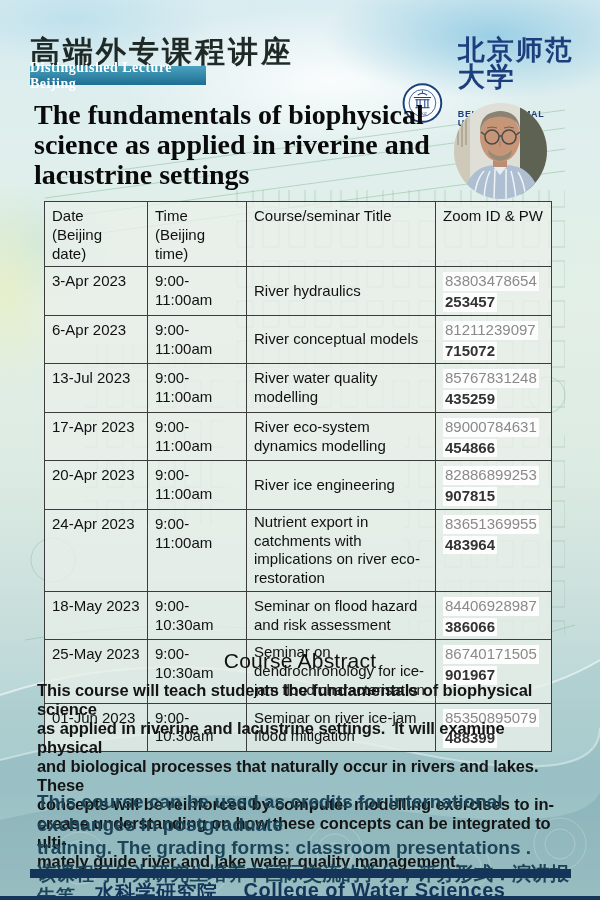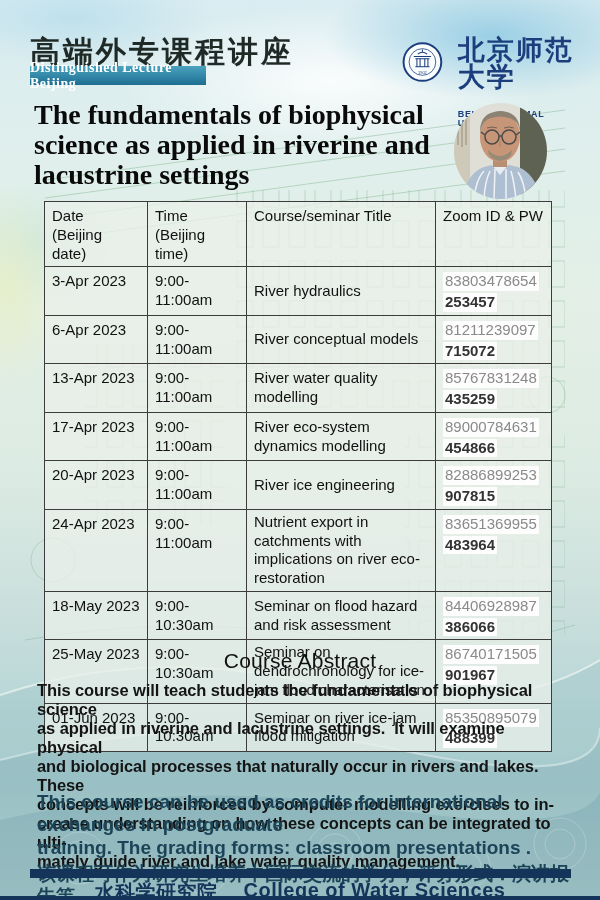--- a/index.html
+++ b/index.html
@@ -16,21 +16,21 @@
   }
   .sketch{position:absolute;left:25px;top:95px;}
   .waves{position:absolute;left:0;top:600px;}
   
   .lecture-title-cn{position:absolute;left:30px;top:32px;font-family:"Liberation Serif",serif;
     font-size:30px;font-weight:bold;letter-spacing:3px;color:#1f2a26;}
   .lecture-bar{position:absolute;left:30px;top:66px;width:176px;height:19px;
     background:linear-gradient(180deg,#4aa3c0,#1e6e91);
     color:#fff;font-family:"Liberation Serif",serif;font-size:14px;font-weight:bold;
     display:flex;align-items:center;justify-content:center;letter-spacing:.5px;}
-  .bnu{position:absolute;left:402px;top:37px;display:flex;align-items:flex-start;gap:15px;}
+  .bnu{position:absolute;left:402px;top:37px;display:flex;align-items:flex-end;gap:15px;}
   .bnu-text{display:flex;flex-direction:column;line-height:1;}
   .bnu-cn{font-size:27px;font-weight:bold;color:#1d3e7d;letter-spacing:2px;
     font-family:"Liberation Serif",serif;}
   .bnu-en{font-size:9px;font-weight:bold;color:#1d3e7d;letter-spacing:.6px;margin-top:19px;}
   
   .main-title{position:absolute;left:34px;top:100px;width:442px;
     font-family:"Liberation Serif",serif;font-weight:bold;font-size:28px;line-height:1.08;color:#0a0a0a;}
   .photo{position:absolute;left:454px;top:103px;width:93px;height:96px;border-radius:50%;
     overflow:hidden;}
   
@@ -206,21 +206,21 @@
       <tr>
         <td class="c-date">6-Apr 2023</td>
         <td class="c-time">9:00-11:00am</td>
         <td class="c-course">River conceptual models</td>
         <td class="c-zoom">
           <span class="zoom-id">81211239097</span><br>
           <span class="zoom-pw">715072</span>
         </td>
       </tr>
       <tr>
-        <td class="c-date">13-Apr 2023</td>
+        <td class="c-date">13-Jul 2023</td>
         <td class="c-time">9:00-11:00am</td>
         <td class="c-course">River water quality modelling</td>
         <td class="c-zoom">
           <span class="zoom-id">85767831248</span><br>
           <span class="zoom-pw">435259</span>
         </td>
       </tr>
       <tr>
         <td class="c-date">17-Apr 2023</td>
         <td class="c-time">9:00-11:00am</td>

